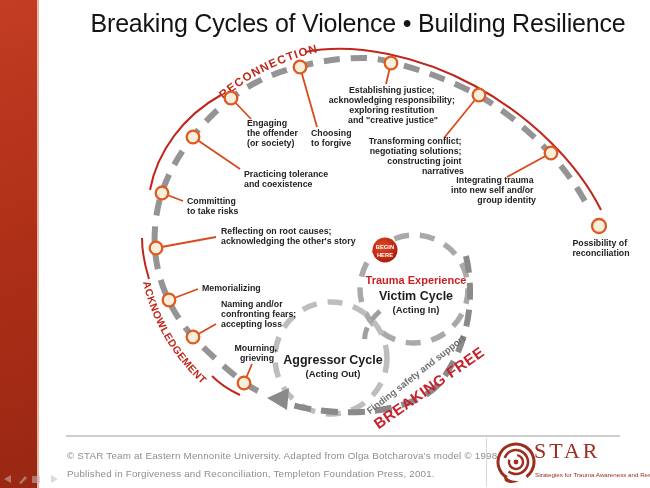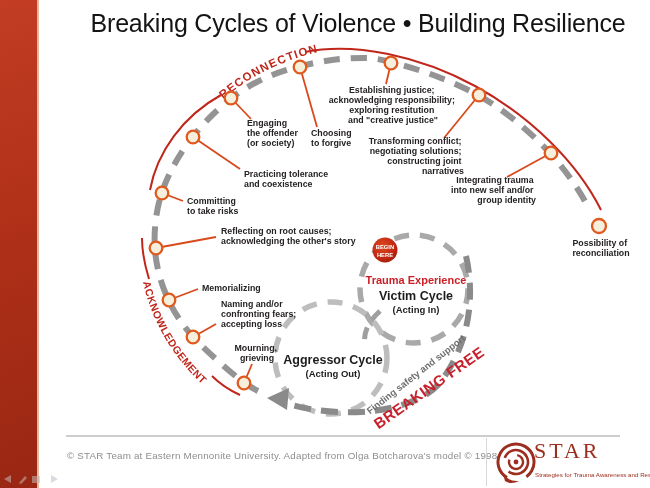--- a/index.html
+++ b/index.html
@@ -219,20 +219,21 @@
           <tspan x="601" y="256">reconciliation</tspan>
         </text>
       </g>
     </g>
 
     <line x1="66" y1="436" x2="620" y2="436" stroke="#bcbcbc" stroke-width="1.4"></line>
   </svg>
 
   <div class="footer-text">
     <div>© STAR Team at Eastern Mennonite University.  Adapted from Olga Botcharova's model © 1998.</div>
+    <div>Published in Forgiveness and Reconciliation, Templeton Foundation Press, 2001.</div>
   </div>
 
   <div class="logo">
     <svg class="logo-inner" width="46" height="46" viewBox="0 0 46 46">
       <circle cx="23" cy="22" r="18" fill="none" stroke="#9d2d1e" stroke-width="3" stroke-dasharray="92 22" transform="rotate(120 23 22)"></circle>
       <circle cx="23" cy="22" r="12" fill="none" stroke="#9d2d1e" stroke-width="2.6" stroke-dasharray="60 16" transform="rotate(200 23 22)"></circle>
       <circle cx="23" cy="22" r="7" fill="none" stroke="#9d2d1e" stroke-width="2.4" stroke-dasharray="34 10" transform="rotate(280 23 22)"></circle>
       <circle cx="23" cy="22" r="2.4" fill="#9d2d1e"></circle>
       <path d="M 10,34 Q 16,42 26,41 Q 18,45 12,41 Z" fill="#9d2d1e"></path>
     </svg>

